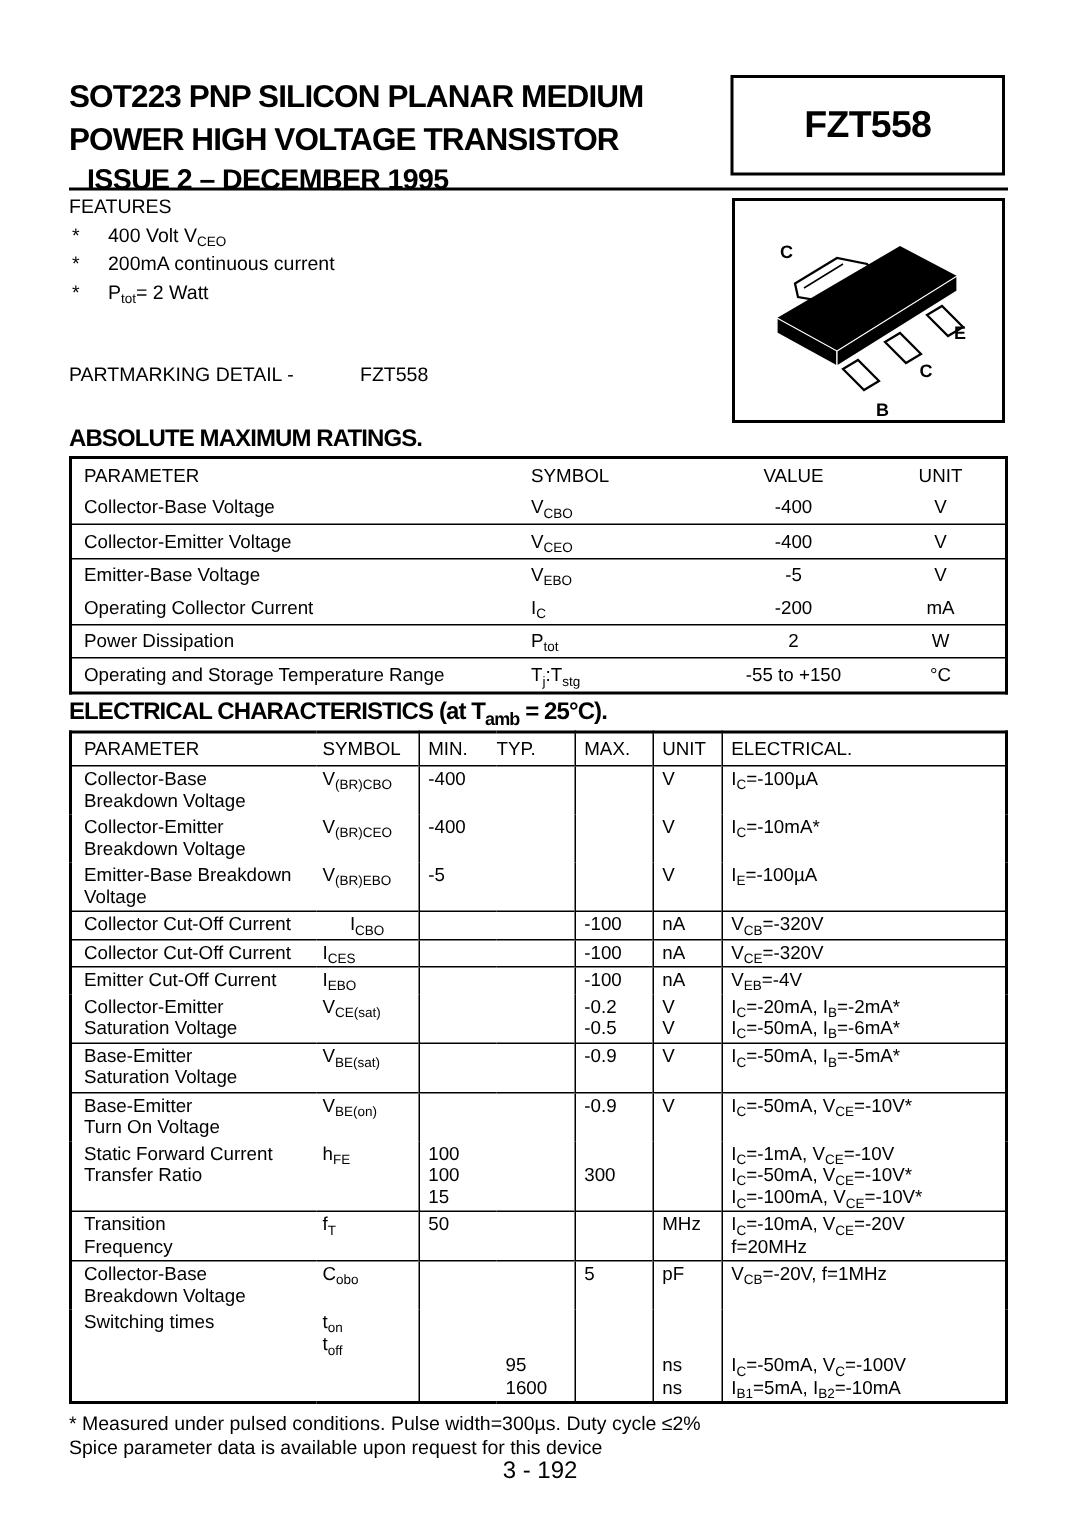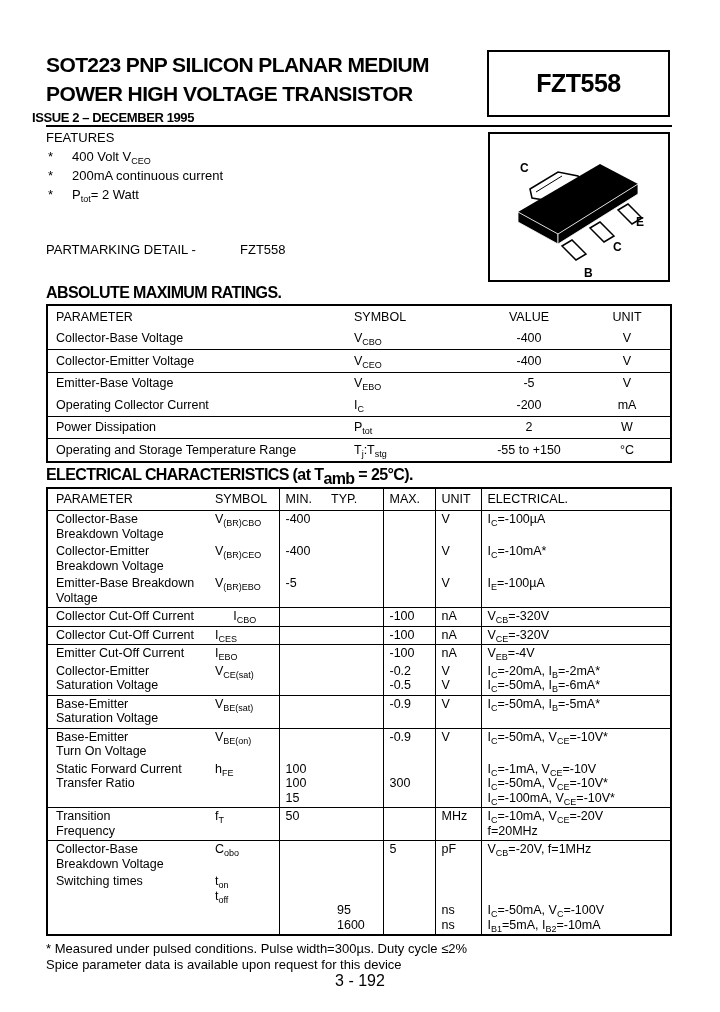--- a/index.html
+++ b/index.html
@@ -8,21 +8,21 @@
     font-family: "Liberation Sans", sans-serif; color: #000;
   }
   .abs { position: absolute; }
   .title-line {
     left: 46px; font-weight: bold; font-size: 21px; letter-spacing: -0.6px;
     white-space: nowrap;
   }
   #title1 { top: 53px; }
   #title2 { top: 82px; }
   #issue {
-    left: 32px; top: 110px; font-size: 13px; font-weight: bold; letter-spacing: -0.4px;
+    left: 58px; top: 110px; font-size: 19px; font-weight: bold; letter-spacing: -0.4px;
   }
   #rule { left: 46px; top: 125px; width: 626px; height: 2px; background: #000; }
   #partbox {
     left: 487px; top: 50px; width: 183px; height: 67px; border: 2px solid #000;
     box-sizing: border-box; display: flex; align-items: center; justify-content: center;
     font-weight: bold; font-size: 25px; letter-spacing: -0.5px;
   }
   #pkgbox {
     left: 488px; top: 132px; width: 182px; height: 150px; border: 2px solid #000;
     box-sizing: border-box;
@@ -163,21 +163,21 @@
   <tr>
     <td>Operating and Storage Temperature Range</td>
     <td class="c-sym"><span>T</span><sub>j</sub><span>:T</span><sub>stg</sub></td>
     <td class="c-val">-55 to +150</td>
     <td class="c-unit">°C</td>
   </tr>
 </tbody>
   </table>
 
 <div class="abs sec-head" id="elec-head">
-  <span>ELECTRICAL CHARACTERISTICS (at T</span><sub style="font-size:16px;vertical-align:-4px">amb</sub><span> = 25°C).</span>
+  <span>ELECTRICAL CHARACTERISTICS (at T</span><sub style="font-size:12px;vertical-align:-4px">amb</sub><span> = 25°C).</span>
 </div>
 
 <table id="elec-table">
   <colgroup>
     <col style="width:164px">
       <col style="width:68px">
       <col style="width:52px">
       <col style="width:52px">
       <col style="width:52px">
       <col style="width:46px">

